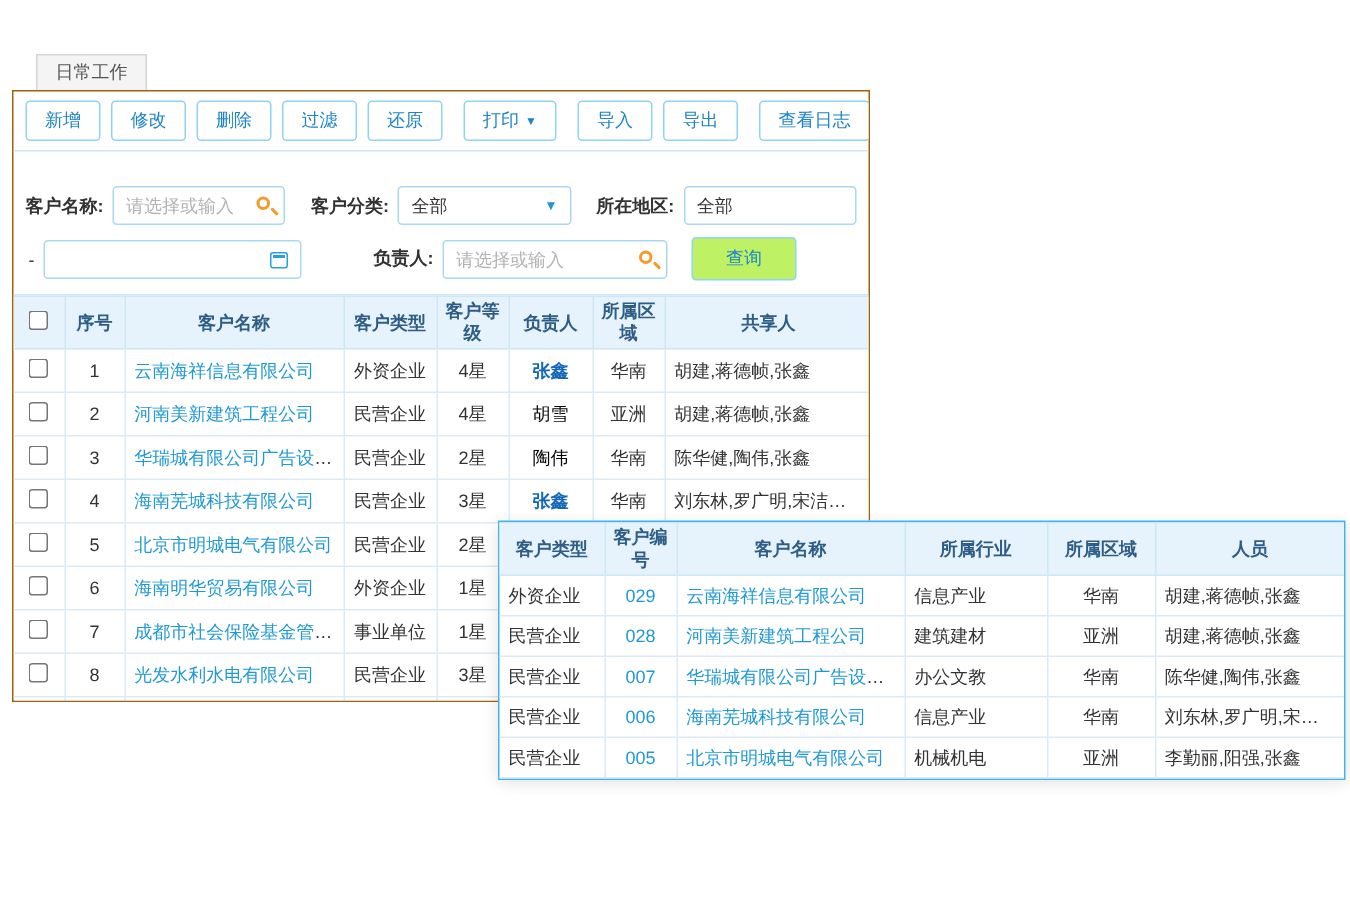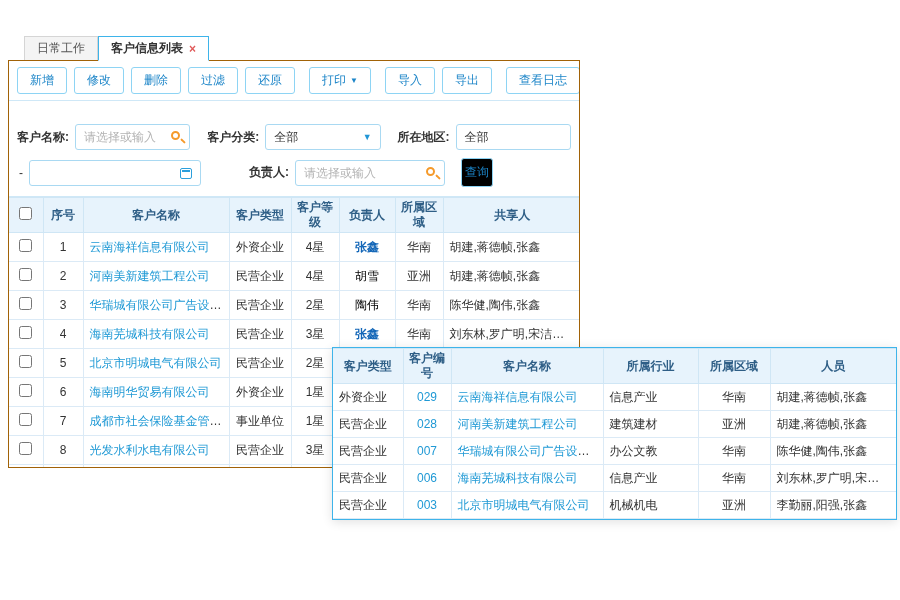--- a/index.html
+++ b/index.html
@@ -38,22 +38,22 @@
   .w172 { width: 172px; }
   .search-icon { position: absolute; right: 9px; top: 6px; width: 9px; height: 9px;
                  border: 2px solid #f59a2b; border-radius: 50%; }
   .search-icon::after { content: ""; position: absolute; left: 7px; top: 7px; width: 6px; height: 2px;
                         background: #f59a2b; transform: rotate(45deg); border-radius: 1px; }
   .dd-arrow { position: absolute; right: 8px; font-size: 9px; color: #2196d6; }
   .calendar-icon { position: absolute; right: 8px; top: 7px; width: 12px; height: 11px;
                    border: 1px solid #2b9fdc; border-radius: 2px; }
   .calendar-icon::before { content: ""; position: absolute; top: 1px; left: 1px; right: 1px; height: 2px; background: #2b9fdc; }
   .dash { font-size: 12px; color: #333; margin: 0 6px 0 2px; }
-  .qbtn { background: #000000; border: 1px solid #8ed4f4; color: #1c85c8; font-size: 12px;
-          padding: 5px 3px; border-radius: 3px; cursor: pointer; font-family: inherit; }
+  .qbtn { background: #bef264; border: 1px solid #8ed4f4; color: #1c85c8; font-size: 12px;
+          padding: 5px 22px; border-radius: 3px; cursor: pointer; font-family: inherit; }
 
   table.grid { width: 100%; border-collapse: collapse; table-layout: fixed; font-size: 12px; }
   table.grid th { background: #e7f3fc; color: #2e5e86; font-weight: bold; border: 1px solid #cfe6f5;
                   height: 35px; padding: 2px 4px; text-align: center; line-height: 1.25; }
   table.grid td { border: 1px solid #dbeaf6; height: 29px; padding: 2px 6px; color: #333;
                   overflow: hidden; white-space: nowrap; text-overflow: ellipsis; background: #fff; }
   table.grid th:first-child, table.grid td:first-child { border-left: none; }
   table.grid th:last-child, table.grid td:last-child { border-right: none; }
   .ctr { text-align: center; }
   a.link { color: #1f99d5; text-decoration: none; cursor: pointer; }
@@ -70,24 +70,20 @@
 </style>
 </head>
 <body>
 
 <div class="canvas">
 
   <div class="main-window">
     <div class="tabbar">
       <div class="tab">
         <span>日常工作</span>
-      </div>
-      <div class="tab active">
-        <span>客户信息列表</span>
-        <span class="tab-close">×</span>
       </div>
     </div>
 
     <div class="panel">
 
       <div class="toolbar">
         <button class="tbtn">新增</button>
         <button class="tbtn">修改</button>
         <button class="tbtn">删除</button>
         <button class="tbtn">过滤</button>
@@ -307,21 +303,21 @@
         <tr>
           <td>民营企业</td>
           <td class="ctr"><a class="link">006</a></td>
           <td><a class="link">海南芜城科技有限公司</a></td>
           <td>信息产业</td>
           <td class="ctr">华南</td>
           <td>刘东林,罗广明,宋洁然...</td>
         </tr>
         <tr>
           <td>民营企业</td>
-          <td class="ctr"><a class="link">003</a></td>
+          <td class="ctr"><a class="link">005</a></td>
           <td><a class="link">北京市明城电气有限公司</a></td>
           <td>机械机电</td>
           <td class="ctr">亚洲</td>
           <td>李勤丽,阳强,张鑫</td>
         </tr>
       </tbody>
     </table>
   </div>
 
 </div>

